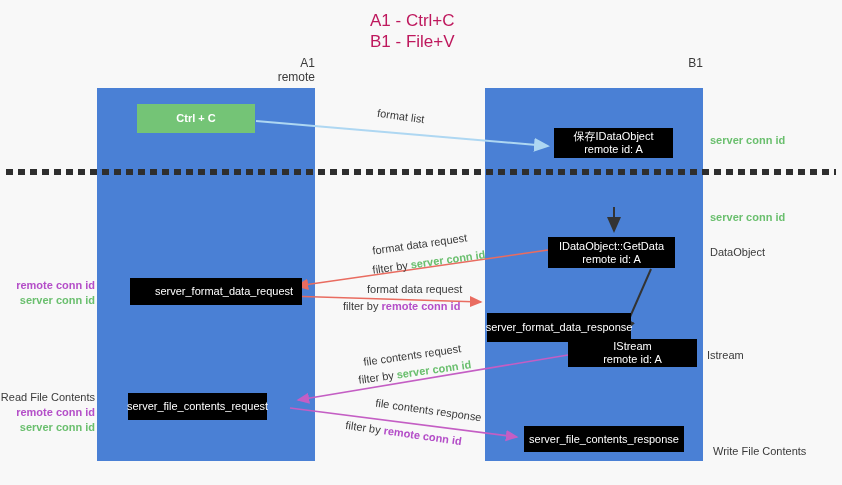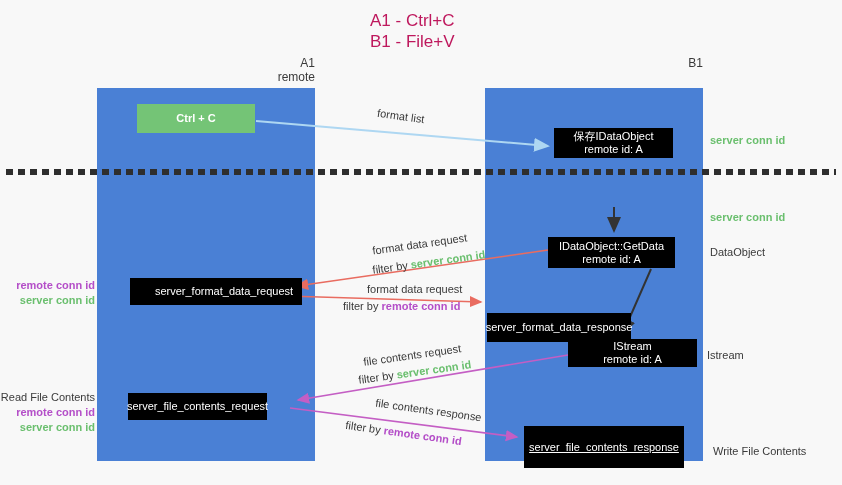--- a/index.html
+++ b/index.html
@@ -108,21 +108,21 @@
 
   <div class="box orange" style="left:568px; top:339px; width:129px; height:28px;">
     <div>IStream</div>
     <div>remote id: A</div>
   </div>
 
   <div class="box orange" style="left:128px; top:393px; width:139px; height:27px;">
     <span>server_file_contents_request</span>
   </div>
 
-  <div class="box orange" style="left:524px; top:426px; width:160px; height:42px;text-decoration:underline;">
+  <div class="box orange" style="left:524px; top:426px; width:160px; height:26px;">
     <span>server_file_contents_response</span>
   </div>
 
   <div class="lbl green-t" style="left:710px; top:133px;">server conn id</div>
   <div class="lbl green-t" style="left:710px; top:210px;">server conn id</div>
   <div class="lbl" style="left:710px; top:245px;text-align:right;">DataObject</div>
   <div class="lbl" style="left:707px; top:348px;">Istream</div>
   <div class="lbl" style="left:713px; top:431px;margin-top:13px;">Write File Contents</div>
 
   <div class="lbl right-align" style="left:0px; top:278px; width:95px;">

